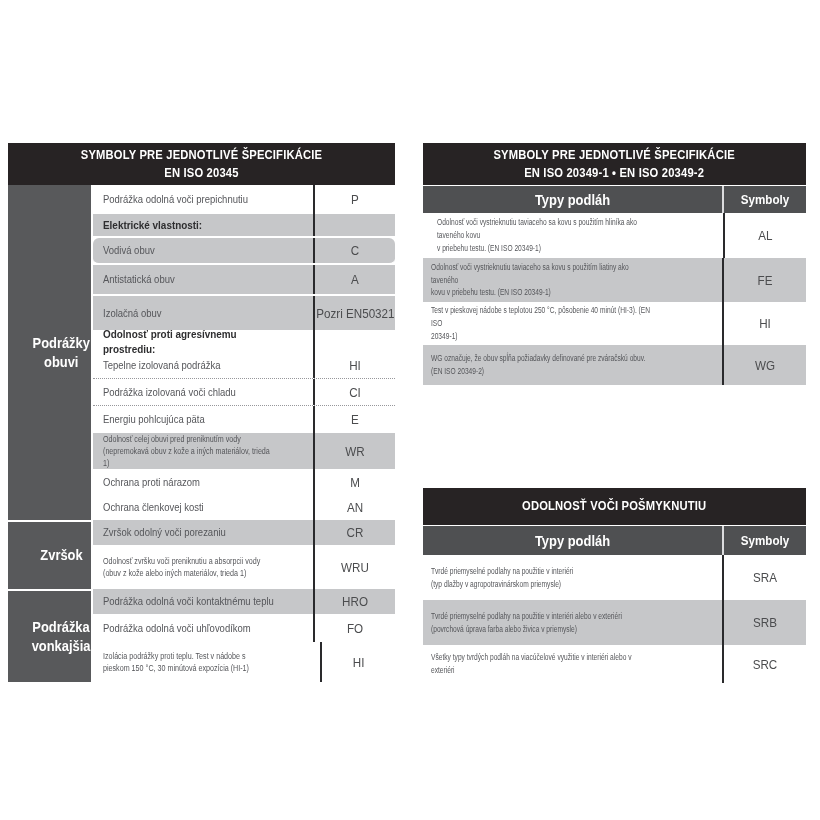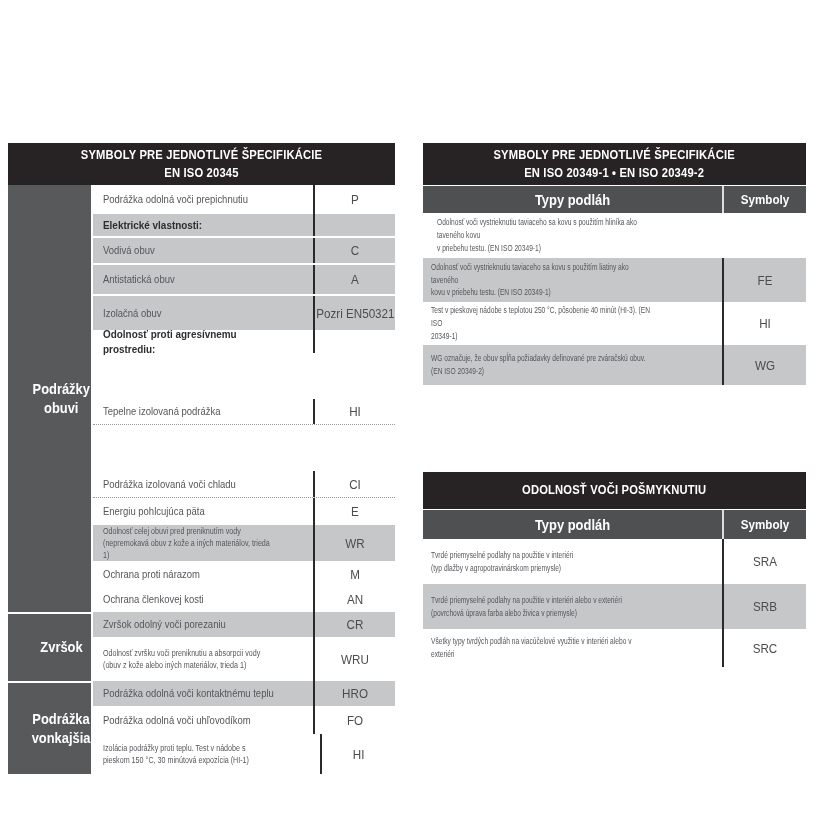--- a/index.html
+++ b/index.html
@@ -4,21 +4,21 @@
 <style>
   html,body { margin:0; padding:0; background:#ffffff; }
   .page {
     position:relative; width:820px; height:820px; background:#ffffff;
     font-family:"Liberation Sans","DejaVu Sans",sans-serif; overflow:hidden;
     color:#55565a;
   }
   .tbl { position:absolute; }
   #left-table  { left:8px;   top:143px; width:387px; }
   #right-table-1 { left:423px; top:143px; width:383px; }
-  #right-table-2 { left:423px; top:472px; width:383px; }
+  #right-table-2 { left:423px; top:488px; width:383px; }
 
   
   .title-band {
     background:#272324; color:#ffffff; display:flex; flex-direction:column;
     justify-content:center; align-items:center; box-sizing:border-box;
   }
   .title-band .tline {
     display:block; width:116%; transform:scaleX(.862); text-align:center;
     font-weight:bold; font-size:13px; line-height:1.4; letter-spacing:.2px;
     white-space:nowrap;
@@ -52,21 +52,21 @@
     display:block; width:112%; transform:scaleX(.89); text-align:center;
     font-weight:bold; font-size:14.5px; line-height:1.3;
   }
   .rows { width:302px; display:flex; flex-direction:column; }
 
   
   .row { display:flex; box-sizing:border-box; }
   .bg-white { background:#ffffff; }
   .bg-gray  { background:#c6c7c9; }
   .sep-white  { border-bottom:2px solid #ffffff; }
-  .sep-dotted { border-bottom:1px dotted #97979b;margin-top:46px; }
+  .sep-dotted { border-bottom:1px dotted #97979b; }
 
   .cell { box-sizing:border-box; display:flex; align-items:center; }
   .desc  { width:220px; padding:2px 8px 2px 10px; }
   .sym   { width:82px;  border-left:2px solid #2a2a2c; justify-content:center; }
   .rdesc { width:299px; padding:2px 10px 2px 8px; }
   .rsym  { width:84px;  border-left:2px solid #2a2a2c; justify-content:center; }
 
   .dtext {
     display:block; width:116%; transform:scaleX(.862); transform-origin:0 50%;
     font-size:11px; line-height:1.3; color:#55565a; white-space:pre-line;
@@ -102,21 +102,21 @@
               <div class="cell sym">
                 <span class="symtext">P</span>
               </div>
             </div>
             <div class="row bg-gray sep-white" style="height: 24px;">
               <div class="cell desc">
                 <span class="dtext bold">Elektrické vlastnosti:</span>
               </div>
               <div class="cell sym"></div>
             </div>
-            <div class="row bg-gray sep-white" style="height: 27px;">
+            <div class="row bg-gray sep-white" style="height: 27px; border-radius: 6px;">
               <div class="cell desc">
                 <span class="dtext">Vodivá obuv</span>
               </div>
               <div class="cell sym">
                 <span class="symtext">C</span>
               </div>
             </div>
             <div class="row bg-gray sep-white" style="height: 31px;">
               <div class="cell desc">
                 <span class="dtext">Antistatická obuv</span>
@@ -258,20 +258,23 @@
       <div class="hdr-sym">
         <span class="hdr-text">Symboly</span>
       </div>
     </div>
     <div id="rt1-rows">
         <div class="row bg-white" style="height: 45px; margin-left: 6px;">
           <div class="cell rdesc">
             <span class="dtext">Odolnosť voči vystrieknutiu taviaceho sa kovu s použitím hliníka ako taveného kovu
 v priebehu testu. (EN ISO 20349-1)</span>
           </div>
+          <div class="cell rsym">
+            <span class="symtext">AL</span>
+          </div>
         </div>
         <div class="row bg-gray" style="height: 44px;">
           <div class="cell rdesc">
             <span class="dtext">Odolnosť voči vystrieknutiu taviaceho sa kovu s použitím liatiny ako taveného
 kovu v priebehu testu. (EN ISO 20349-1)</span>
           </div>
           <div class="cell rsym">
             <span class="symtext">FE</span>
           </div>
         </div>

